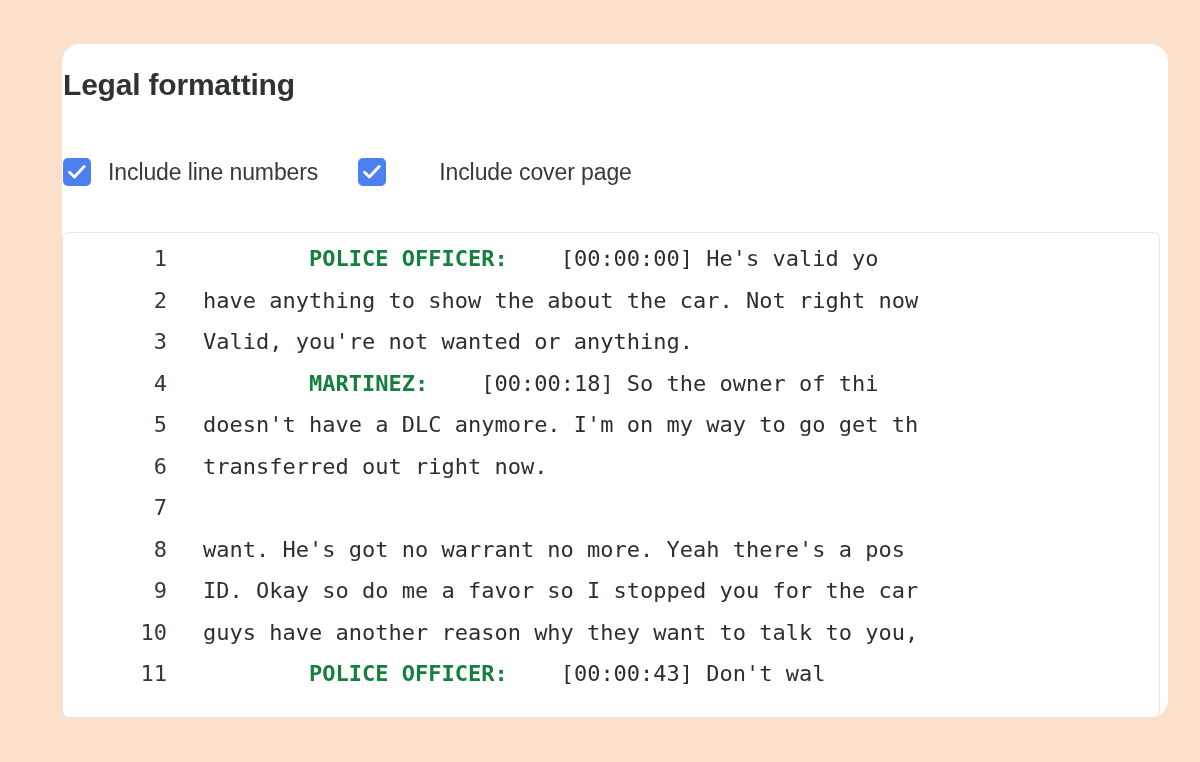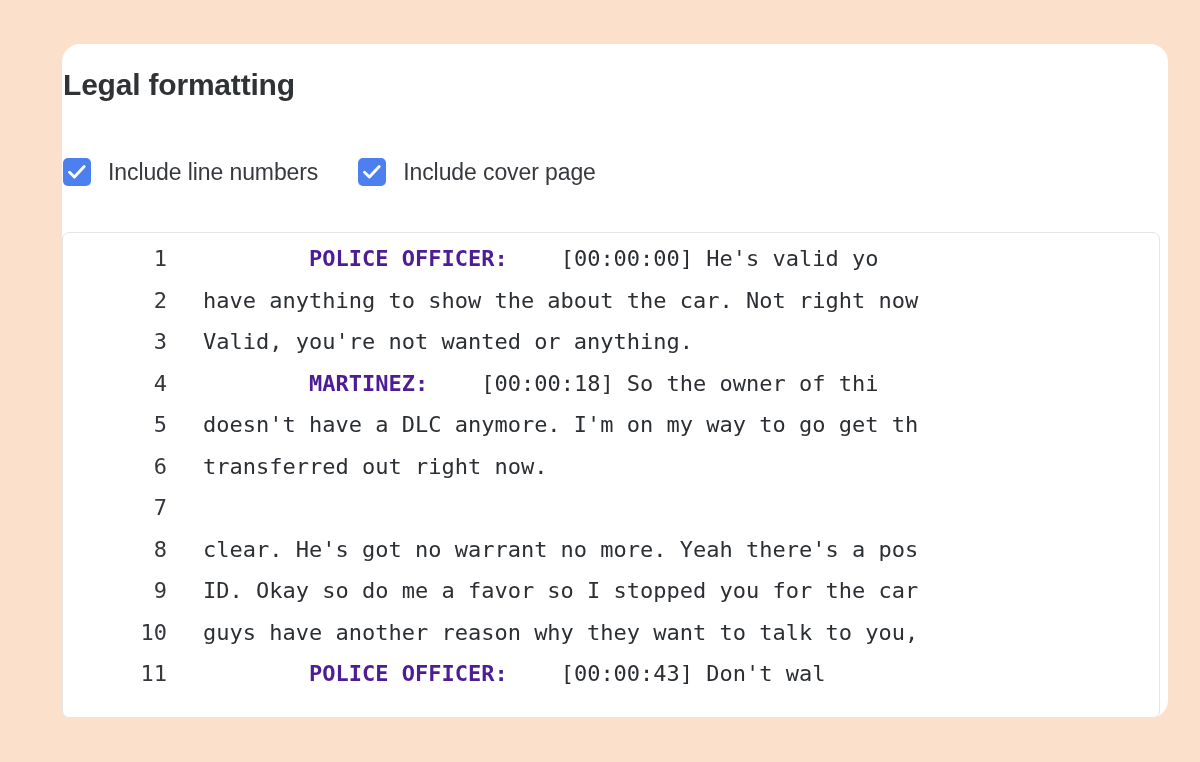--- a/index.html
+++ b/index.html
@@ -57,21 +57,21 @@
     top: 158px;
     display: flex;
     align-items: flex-start;
     white-space: nowrap;
   }
   .option {
     display: flex;
     align-items: center;
     margin-right: 40px;
   }
-  .option:last-child { margin-right: 0; }
+  .option:last-child { margin-right: 0; gap: 36px; }
 
   .checkbox {
     width: 28px;
     height: 28px;
     border-radius: 5px;
     background: #4c7ff0;
     position: relative;
     flex: 0 0 auto;
     margin-right: 17px;
   }
@@ -130,21 +130,21 @@
 
   .t-text {
     flex: 0 0 auto;
     padding-left: 36px;
     white-space: pre;
     font-family: "DejaVu Sans Mono", "Liberation Mono", monospace;
     font-size: 22px;
   }
   .t-text .spk {
     font-weight: bold;
-    color: #4c1d95;
+    color: #15803d;
   }
 </style>
 </head>
 <body>
 
 <div id="app-frame">
 
   <div id="settings-card"></div>
 
   <h1 id="panel-title">Legal formatting</h1>
@@ -170,20 +170,20 @@
 
   <div id="transcript-box">
     <div id="transcript-lines">
         <div class="t-line"><span class="t-num">1</span><span class="t-text"><span>        </span><span class="spk">POLICE OFFICER:</span><span>    </span><span>[00:00:00]</span><span> He's valid yo</span></span></div>
         <div class="t-line"><span class="t-num">2</span><span class="t-text"><span>have anything to show the about the car. Not right now</span></span></div>
         <div class="t-line"><span class="t-num">3</span><span class="t-text"><span>Valid, you're not wanted or anything.</span></span></div>
         <div class="t-line"><span class="t-num">4</span><span class="t-text"><span>        </span><span class="spk">MARTINEZ:</span><span>    </span><span>[00:00:18]</span><span> So the owner of thi</span></span></div>
         <div class="t-line"><span class="t-num">5</span><span class="t-text"><span>doesn't have a DLC anymore. I'm on my way to go get th</span></span></div>
         <div class="t-line"><span class="t-num">6</span><span class="t-text"><span>transferred out right now.</span></span></div>
         <div class="t-line"><span class="t-num">7</span></div>
-        <div class="t-line"><span class="t-num">8</span><span class="t-text"><span>clear. He's got no warrant no more. Yeah there's a pos</span></span></div>
+        <div class="t-line"><span class="t-num">8</span><span class="t-text"><span>want. He's got no warrant no more. Yeah there's a pos</span></span></div>
         <div class="t-line"><span class="t-num">9</span><span class="t-text"><span>ID. Okay so do me a favor so I stopped you for the car</span></span></div>
         <div class="t-line"><span class="t-num">10</span><span class="t-text"><span>guys have another reason why they want to talk to you,</span></span></div>
         <div class="t-line"><span class="t-num">11</span><span class="t-text"><span>        </span><span class="spk">POLICE OFFICER:</span><span>    </span><span>[00:00:43]</span><span> Don't wal</span></span></div>
       </div>
   </div>
 
 </div>
 
 </body></html>

